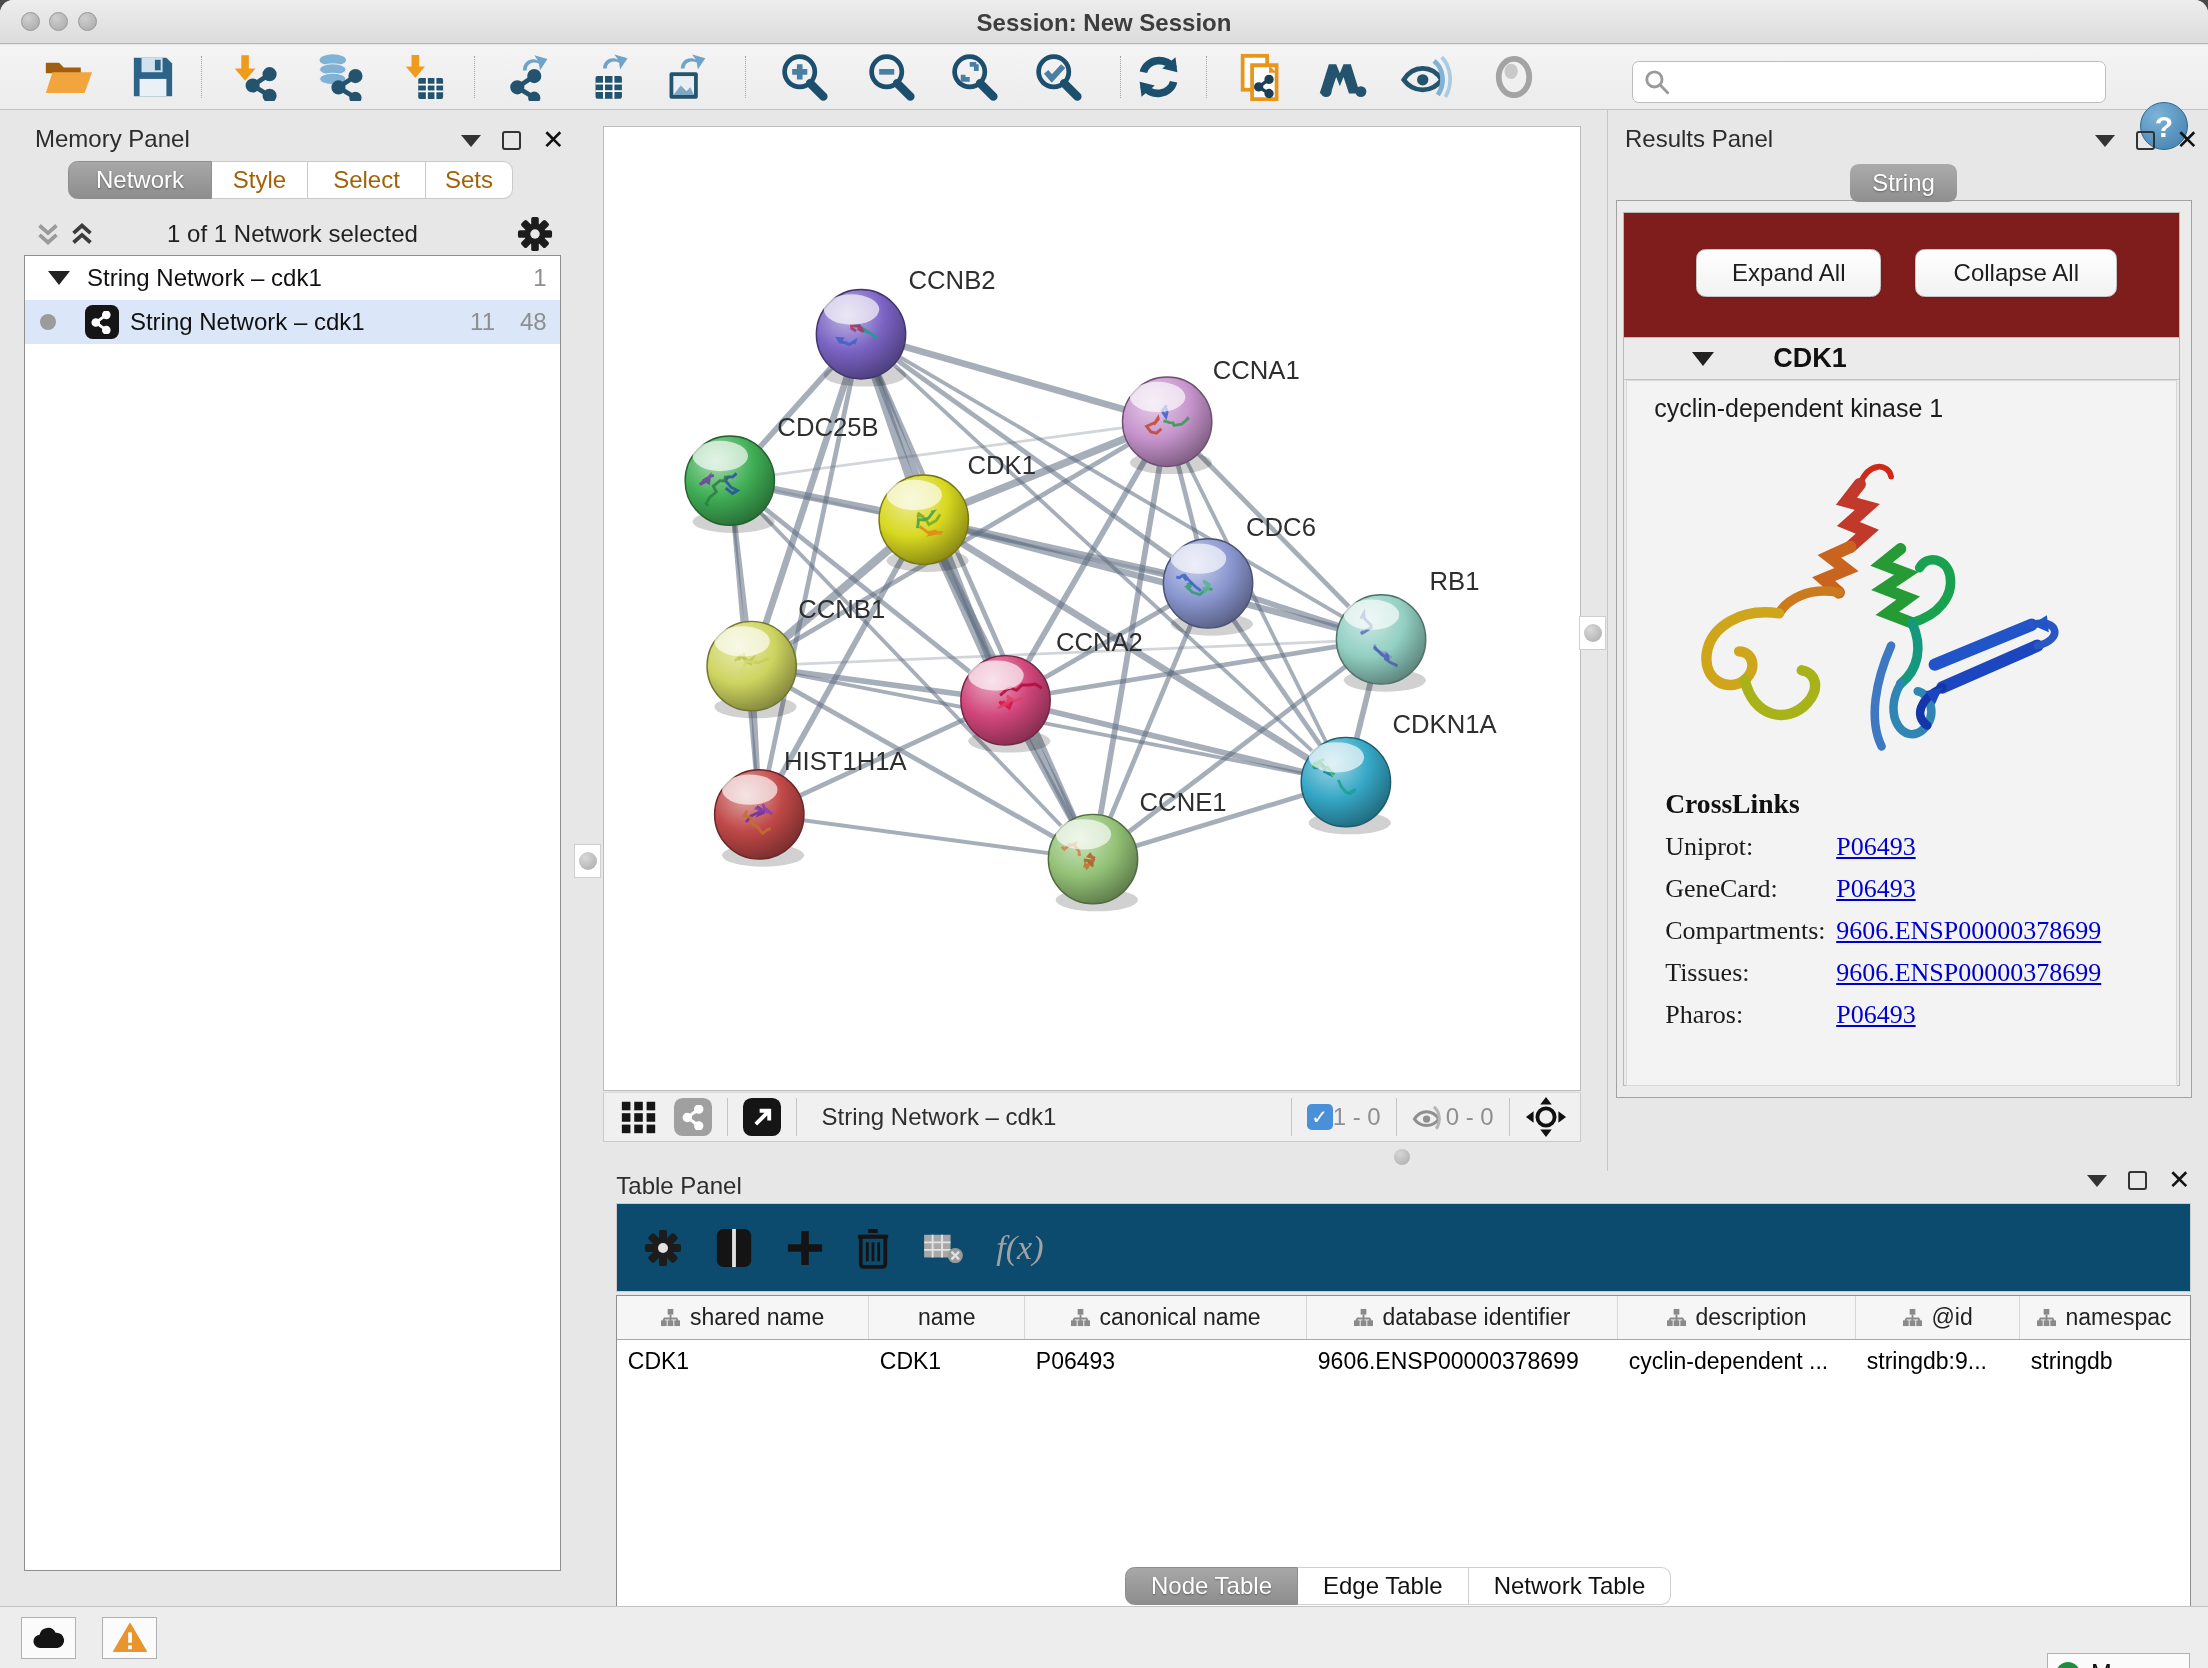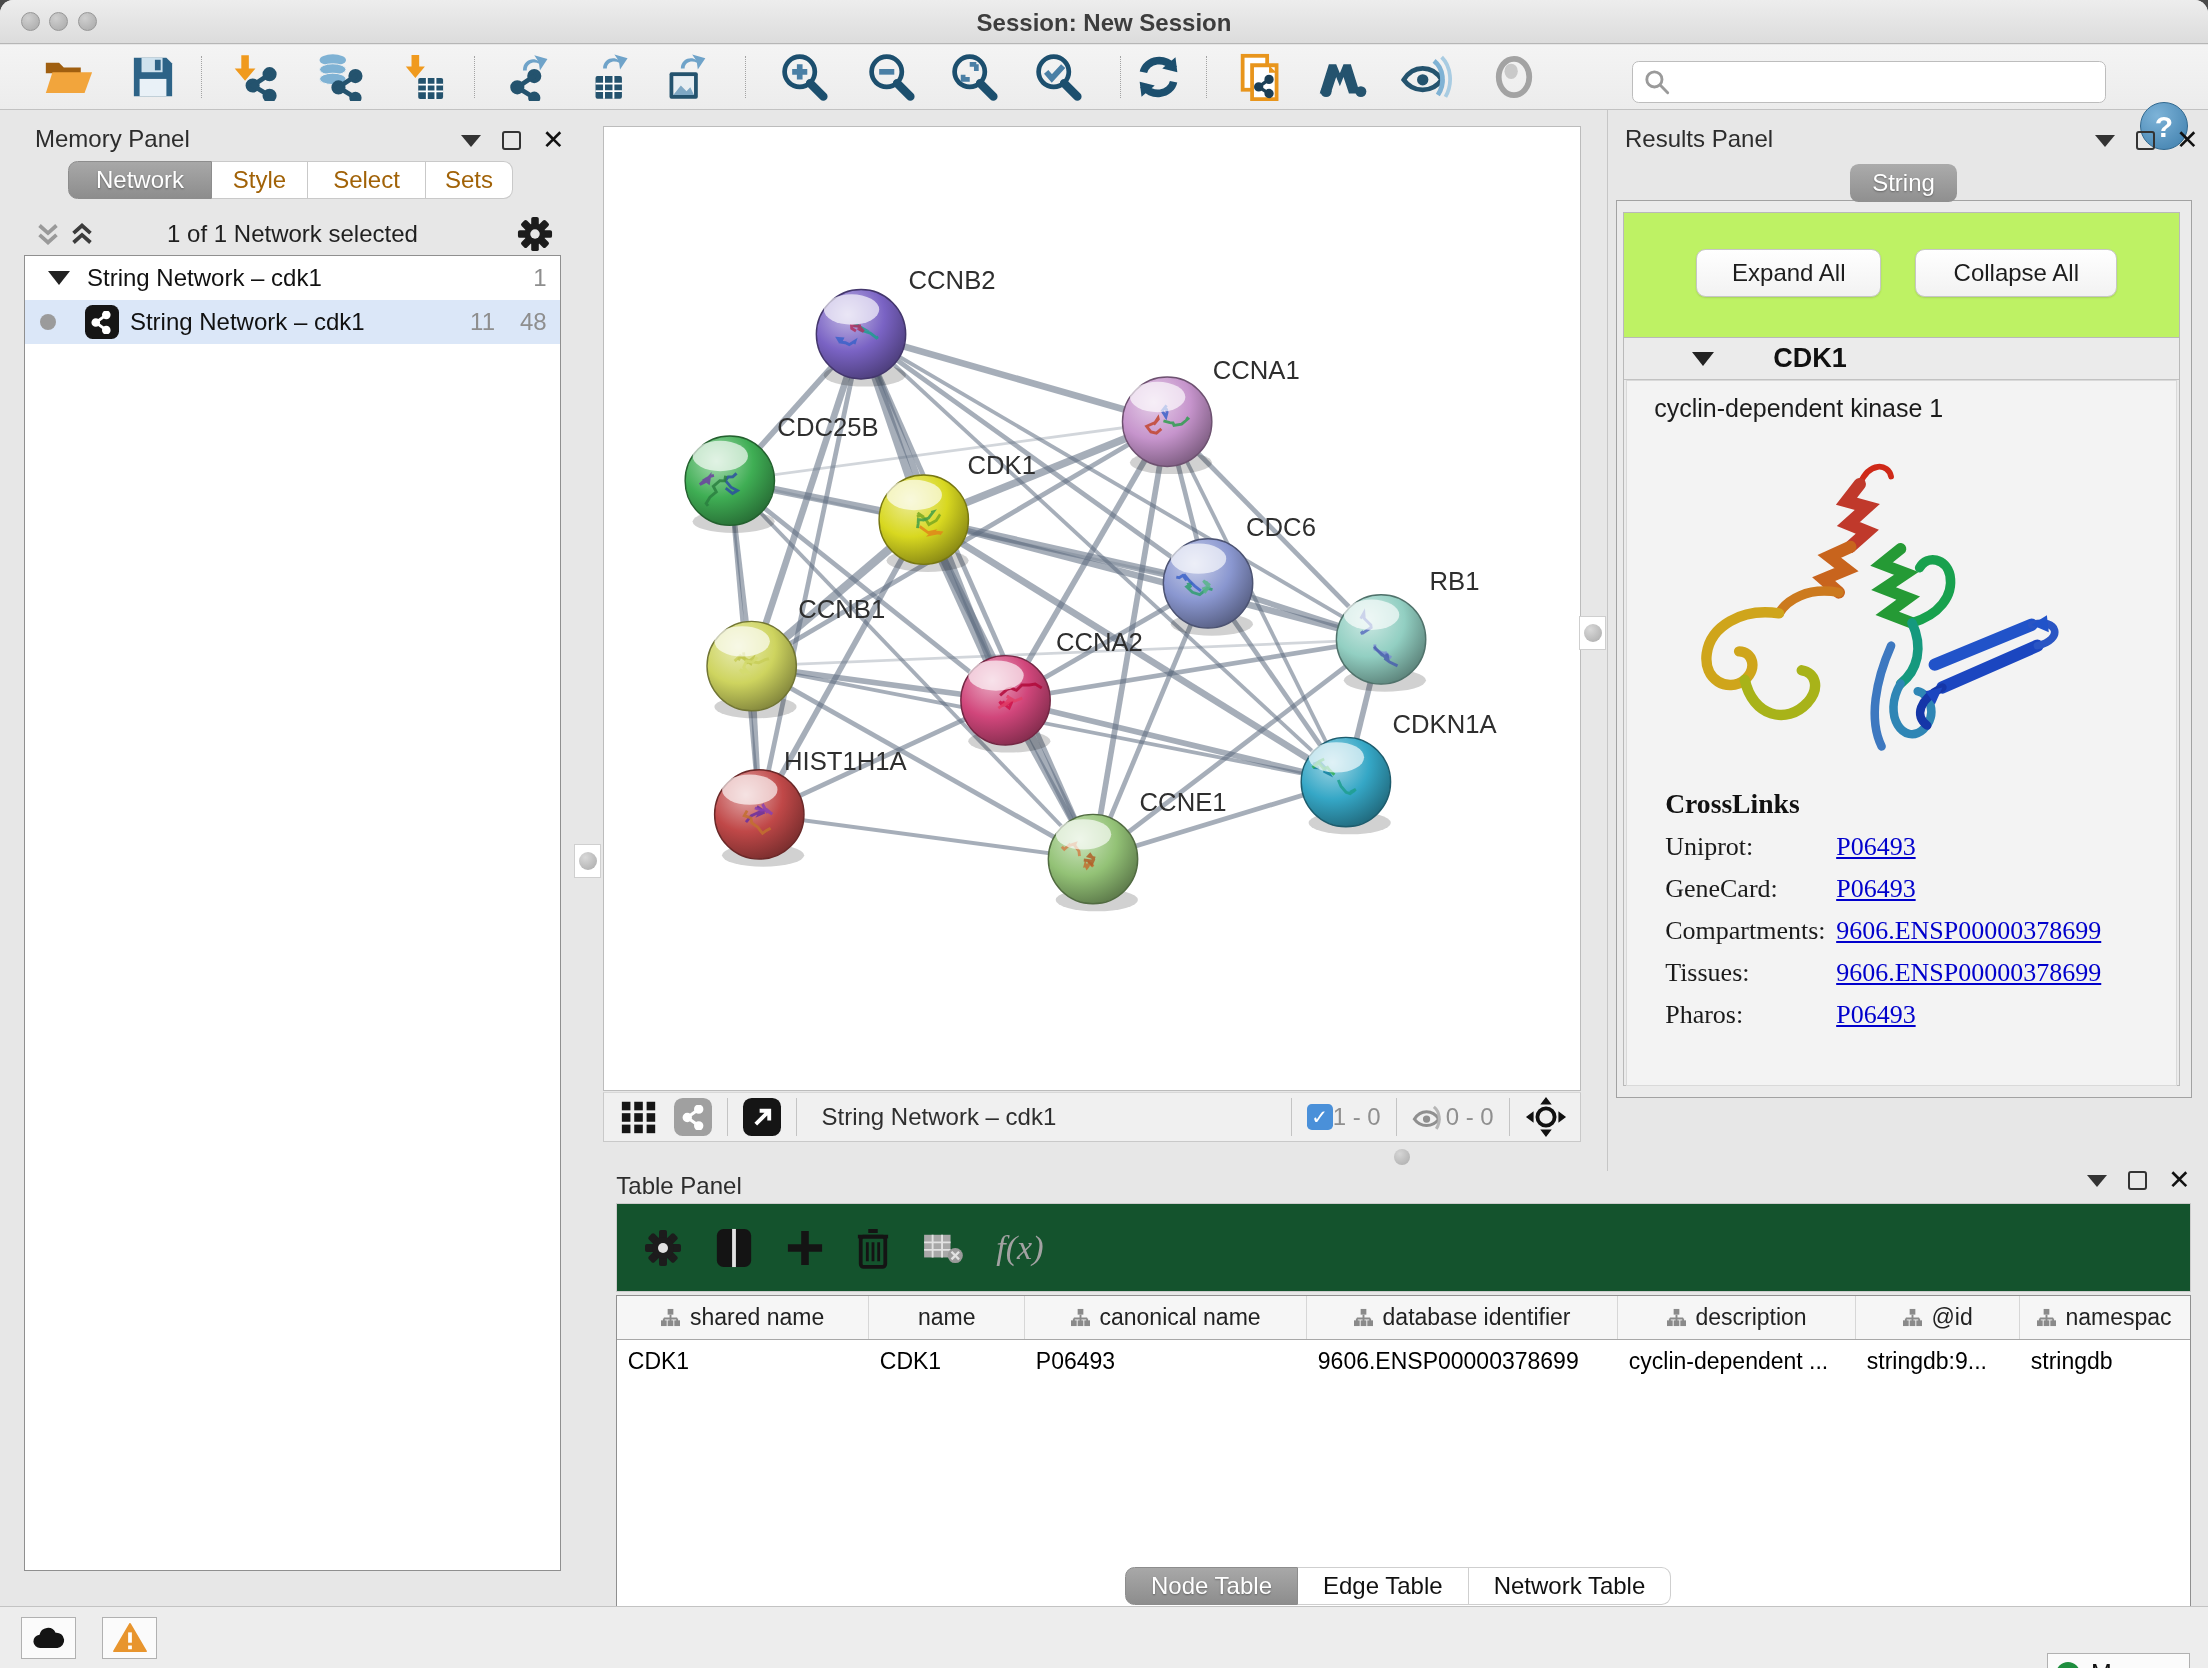--- a/index.html
+++ b/index.html
@@ -113,21 +113,21 @@
   .rp-title { position:absolute; left:17px; top:15px; }
   .rp-tab {
     position:absolute; left:242px; top:54px; width:107px; height:38px;
     background:linear-gradient(#ababab,#8f8f8f); border-radius:8.6px;
     color:#fff; font-size:24px; text-align:center; line-height:38px;
     text-shadow:0 1px 1.9px rgba(0,0,0,.35); z-index:2;
   }
   .rp-outer { position:absolute; left:7.6px; top:90px; width:576px; height:898px;
     background:#ebebeb; border:1.9px solid #a2a2a2; }
   .rp-btnbox { position:absolute; left:6.7px; top:10.5px; width:557px; height:138px;
-    background:#bef264; border:1.9px solid #b9b9b9; }
+    background:#7f1d1d; border:1.9px solid #b9b9b9; }
   .rp-btn { position:absolute; top:36px; height:48px; background:linear-gradient(#ffffff,#f2f2f2);
     border:1px solid #c6c6c6; border-radius:9.5px; font-size:24px; color:#1d1d1d;
     display:flex; align-items:center; justify-content:center; box-shadow:0 1px 1.9px rgba(0,0,0,.12); }
   .rp-gene-box { position:absolute; left:6.7px; top:136px; width:557px; height:749px; border:1.9px solid #b9b9b9; }
   .rp-gene-header { height:42px; background:#ebebeb; display:flex; align-items:center; border-bottom:1px solid #c2c2c2; }
   .rp-gene-header .tri { width:0; height:0; border-left:11.4px solid transparent; border-right:11.4px solid transparent;
     border-top:14.3px solid #222; margin-left:68px; }
   .rp-gene-sym { font-size:27px; font-weight:bold; color:#111; margin-left:59px; }
   .rp-gene-body { height:706px; background:#f3f3f3; border:1px solid #d9d9d9; margin:0 1.9px 1.9px 1.9px; position:relative; }
   .rp-desc { position:absolute; left:27px; top:13.3px; font-size:25px; color:#1c1c1c; }
@@ -135,21 +135,21 @@
   .crosslinks { position:absolute; left:38px; top:407px; width:495px;
     font-family:"Liberation Serif","DejaVu Serif",serif; }
   .cl-head { font-size:27.6px; font-weight:bold; color:#111; }
   .cl-row { display:flex; margin-top:12px; font-size:26px; }
   .cl-label { width:171px; color:#1a1a1a; }
   .cl-link { color:#0000cc; text-decoration:underline; }
   
   .table-panel { position:absolute; left:603px; top:1146px; width:1605px; height:460px; }
   .tp-title { position:absolute; left:13.3px; top:26px; }
   .tp-toolbar { position:absolute; left:13.3px; top:57px; width:1575px; height:89px;
-    background:#14532d; border:1px solid #cccccc; display:flex; align-items:center; gap:32px; padding-left:27px; }
+    background:#0c4a6e; border:1px solid #cccccc; display:flex; align-items:center; gap:32px; padding-left:27px; }
   .fx { font-family:"Liberation Serif","DejaVu Serif",serif; font-style:italic; font-size:34px; color:#a2a2a2; }
   .tp-table { position:absolute; left:13.3px; top:149px; width:1575px; height:436px;
     background:#fff; border:1.9px solid #8f8f8f; }
   .tp-header { display:flex; height:44px; background:#f6f6f6; border-bottom:1.9px solid #a8a8a8; }
   .th { display:flex; align-items:center; justify-content:center; gap:9.5px;
     border-right:1px solid #d7d7d7; font-size:23px; color:#222; overflow:hidden; white-space:nowrap; }
   .tp-row { display:flex; height:42px; }
   .td { font-size:23px; color:#000; padding-left:10.5px; display:flex; align-items:center;
     overflow:hidden; white-space:nowrap; }
   .tp-tabs { position:absolute; left:522px; top:421px; display:flex; height:38px; }

